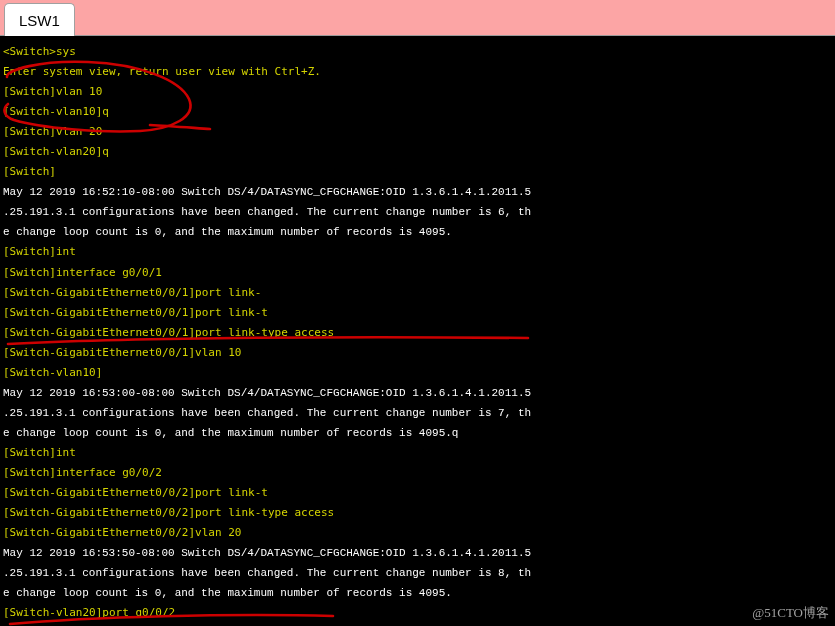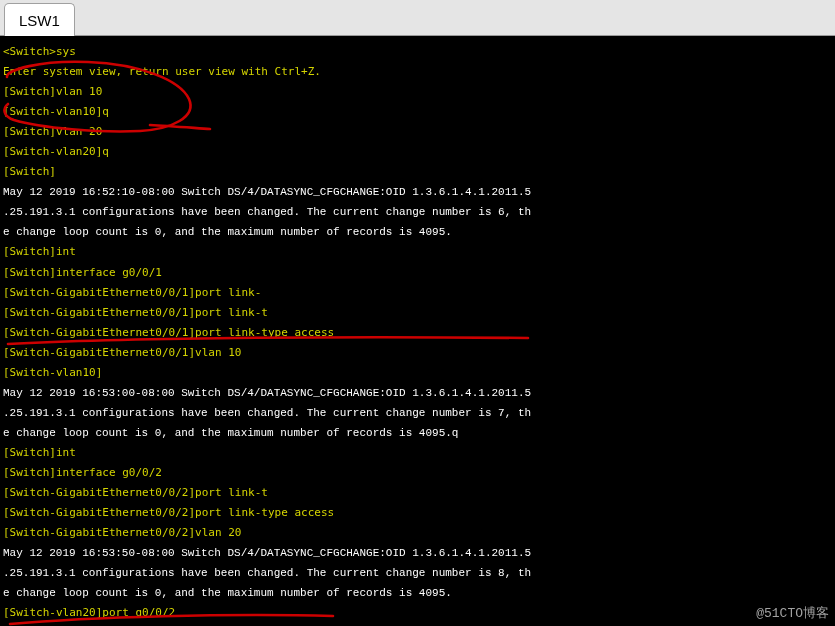--- a/index.html
+++ b/index.html
@@ -14,21 +14,21 @@
     background: #000000;
     overflow: hidden;
     font-family: "DejaVu Sans Mono", monospace;
   }
   
   .tabbar {
     position: absolute;
     left: 0; top: 0;
     width: 835px;
     height: 36px;
-    background: #e5e5e5;
+    background: #fca5a5;
     border-bottom: 1px solid #9a9a9a;
     box-sizing: border-box;
   }
   .tab {
     position: absolute;
     left: 4px;
     top: 3px;
     height: 33px;
     min-width: 68px;
     padding: 0 14px;
@@ -70,21 +70,21 @@
     left: 0; top: 0;
     width: 835px; height: 626px;
     pointer-events: none;
   }
   
   .watermark {
     position: absolute;
     right: 6px;
     bottom: 4px;
     color: #bfbfbf;
-    font-family: Liberation Mono, monospace;
+    font-family: Liberation Serif, serif;
     font-size: 13px;
     opacity: .85;
   }
 </style>
 </head>
 <body>
 
 <div id="screen">
 
   <div class="tabbar">

